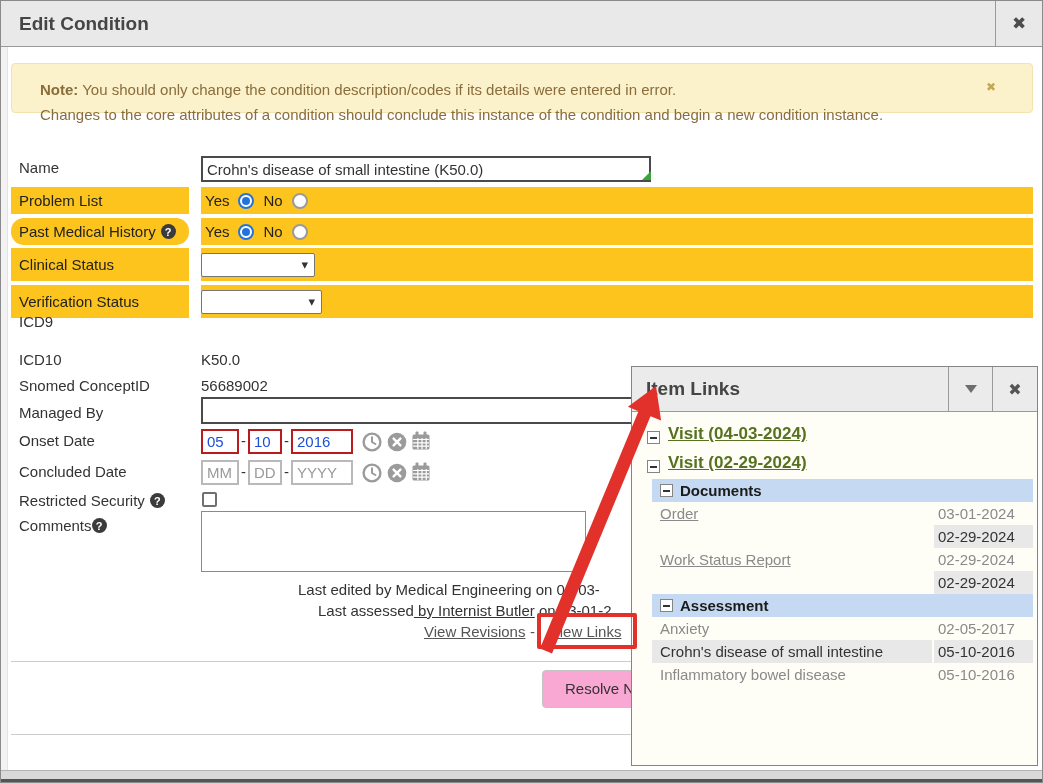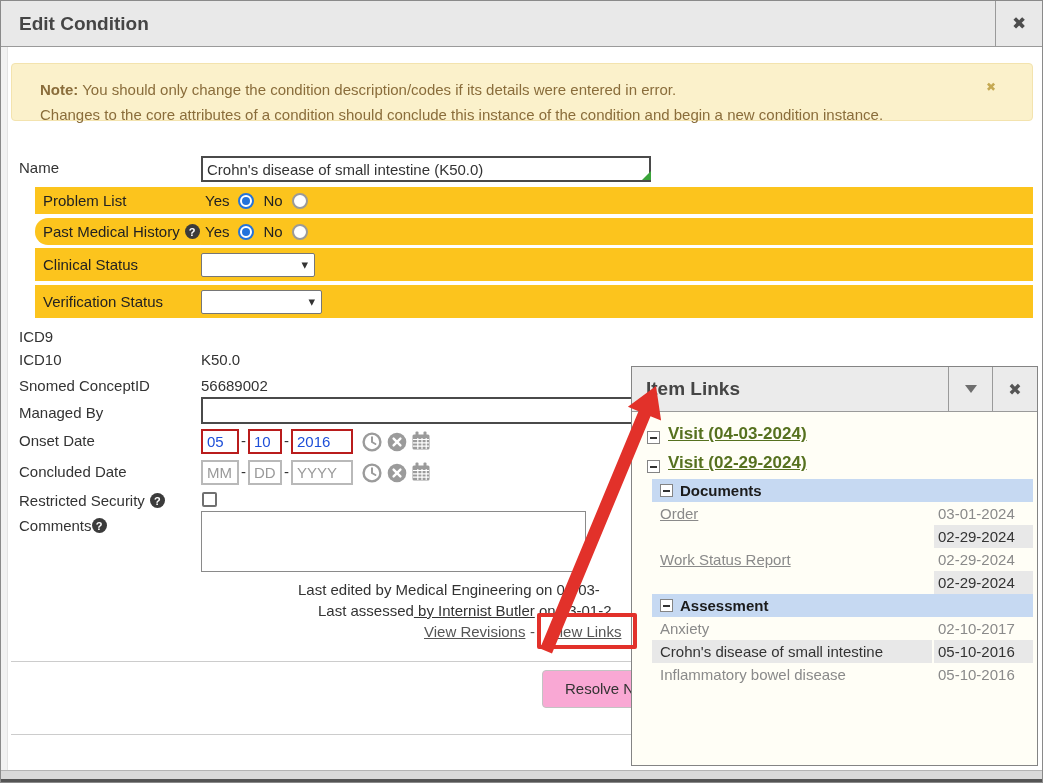--- a/index.html
+++ b/index.html
@@ -18,35 +18,35 @@
                         line-height:45px; font-size:17px; font-weight:bold;
                         color:#4d4d4d; cursor:pointer; }
   .gutter { position:absolute; left:0; top:46px; width:7px; bottom:12px;
             background:#f2f2f2; border-right:1px solid #e3e3e3; }
   .footerbar { position:absolute; left:0; right:0; bottom:0; height:12px;
                background:#d9d9d9; border-top:1px solid #b3b3b3;
                border-bottom:3px solid #545454; }
   .divider { position:absolute; left:10px; width:1022px; height:1px; background:#ccc; }
 
   
-  .note { position:absolute; left:10px; top:62px; width:1022px; height:58px;
+  .note { position:absolute; left:10px; top:62px; width:1022px; height:50px;
           background:#fbf1cb; border:1px solid #f3e3ae; border-radius:4px;
           color:#8a6d3b; font-size:15px; }
   .note .l1 { position:absolute; left:28px; top:17px; }
   .note .l2 { position:absolute; left:28px; top:42px; }
   .note b { font-weight:bold; }
   .note .dismiss { position:absolute; right:36px; top:16px; font-size:12px;
                    font-weight:bold; color:#c5a952; cursor:pointer; }
 
   
   .flabel { position:absolute; left:18px; font-size:15px; color:#333; white-space:nowrap; }
   .fvalue { position:absolute; left:200px; font-size:15px; color:#333; }
   .ycell  { position:absolute; background:#fcc41d; }
   .ylabel { left:10px; width:178px; padding-left:8px; font-size:15px; color:#222;
-            display:flex; align-items:center; gap:5px;margin-left:24px; }
+            display:flex; align-items:center; gap:5px; }
   .yfield { left:200px; width:832px; padding-left:4px; font-size:15px; color:#222;
             display:flex; align-items:center; gap:9px; }
   .textinput { position:absolute; border:2px solid #4a4a4a; background:#fff;
                font-family:inherit; font-size:15px; color:#333; padding:1px 4px; }
   .grip-green { position:absolute; width:0; height:0;
                 border-left:9px solid transparent; border-bottom:9px solid #3aa53a; }
   .selectbox { position:absolute; height:24px; background:#fff; border:1px solid #767676;
                border-radius:2px; }
   .selectbox .chev { position:absolute; right:6px; top:3px; font-size:13px; color:#333; }
   .helpicon { display:inline-flex; width:15px; height:15px; border-radius:50%;
@@ -169,21 +169,21 @@
   </div>
 
   <div class="ycell ylabel" style="top:284px; height:33px;">
     <span>Verification Status</span>
   </div>
   <div class="ycell" style="left:200px; top:284px; width:832px; height:33px;"></div>
   <div class="selectbox" style="left:200px; top:289px; width:121px;">
     <span class="chev">▾</span>
   </div>
 
-  <div class="flabel" style="top:327px">ICD9</div>
+  <div class="flabel" style="top:312px">ICD9</div>
   <div class="flabel" style="top:350px">ICD10</div>
   <div class="fvalue" style="top:350px">K50.0</div>
   <div class="flabel" style="top:376px">Snomed ConceptID</div>
   <div class="fvalue" style="top:376px">56689002</div>
 
   <div class="flabel" style="top:403px">Managed By</div>
   <input class="textinput" style="left: 200px; top: 396px; width: 822px; height: 27px;">
 
   <div class="flabel" style="top:431px">Onset Date</div>
   <input class="dateinput" style="left: 200px; top: 428px; width: 38px;" value="05">
@@ -291,21 +291,21 @@
     <div class="prow" style="top:204px;">
       <div class="cell date alt txt-dark">02-29-2024</div>
     </div>
 
     <div class="prow" style="top:227px;">
       <div class="cell head">Assessment</div>
       <span class="minusbox" style="left:28px; top:5px;"></span>
     </div>
     <div class="prow" style="top:250px;">
       <div class="cell name txt-light">Anxiety</div>
-      <div class="cell date txt-light">02-10-2017</div>
+      <div class="cell date txt-light">02-05-2017</div>
     </div>
     <div class="prow" style="top:273px;">
       <div class="cell name alt txt-dark">Crohn's disease of small intestine</div>
       <div class="cell date alt txt-dark">05-10-2016</div>
     </div>
     <div class="prow" style="top:296px;">
       <div class="cell name txt-light">Inflammatory bowel disease</div>
       <div class="cell date txt-light">05-10-2016</div>
     </div>
   </div>

